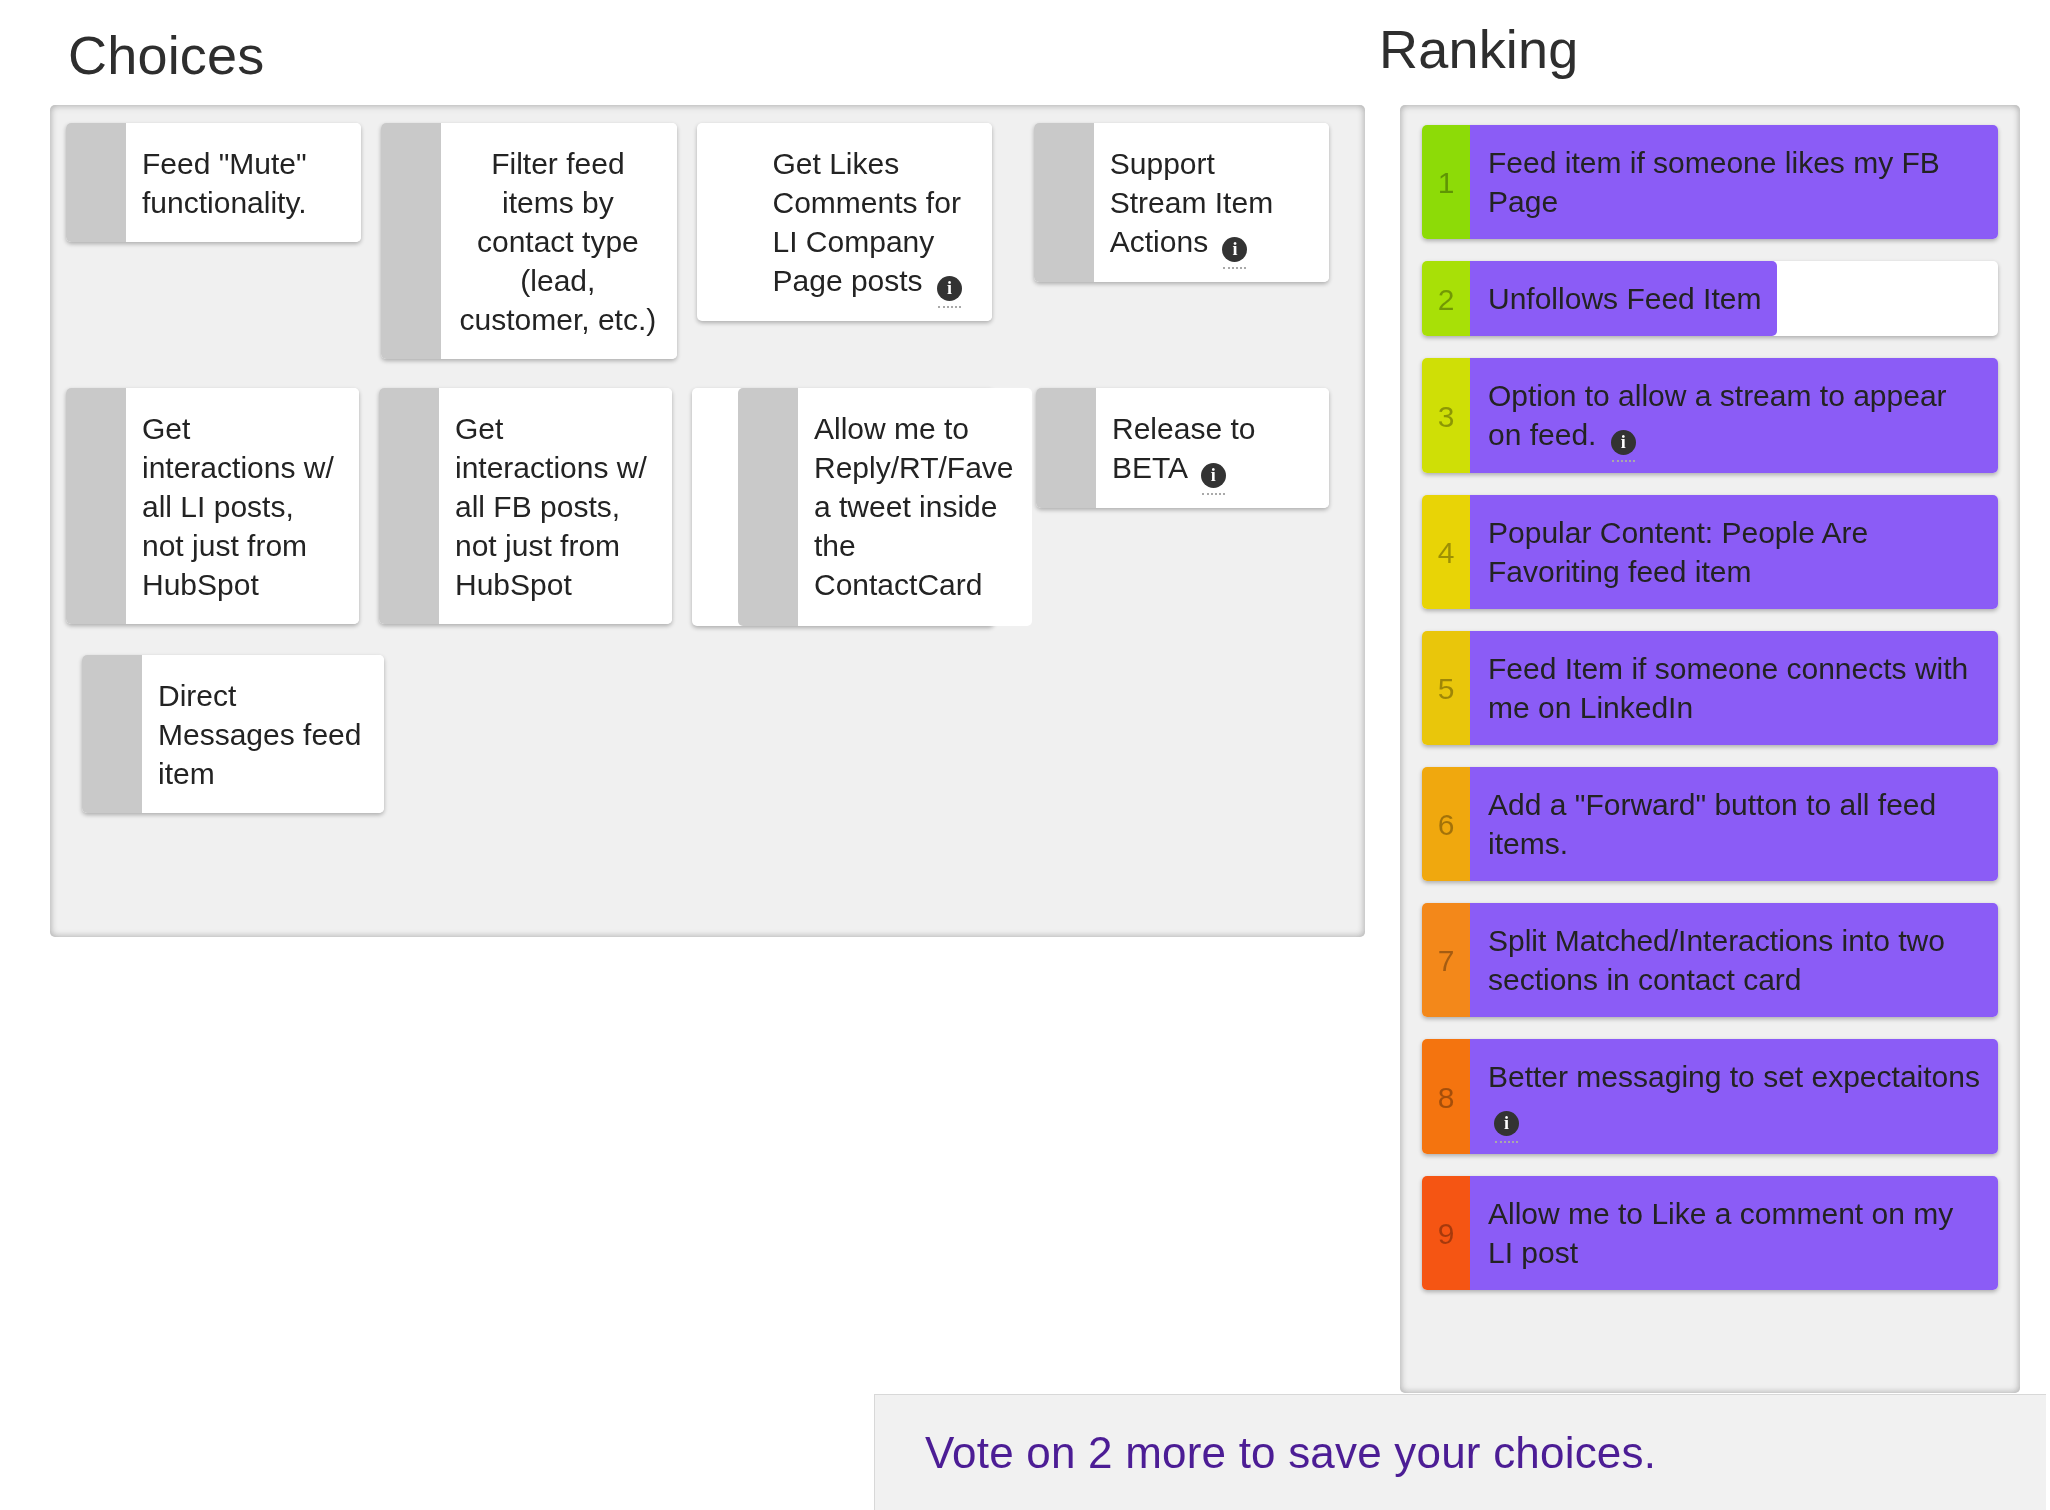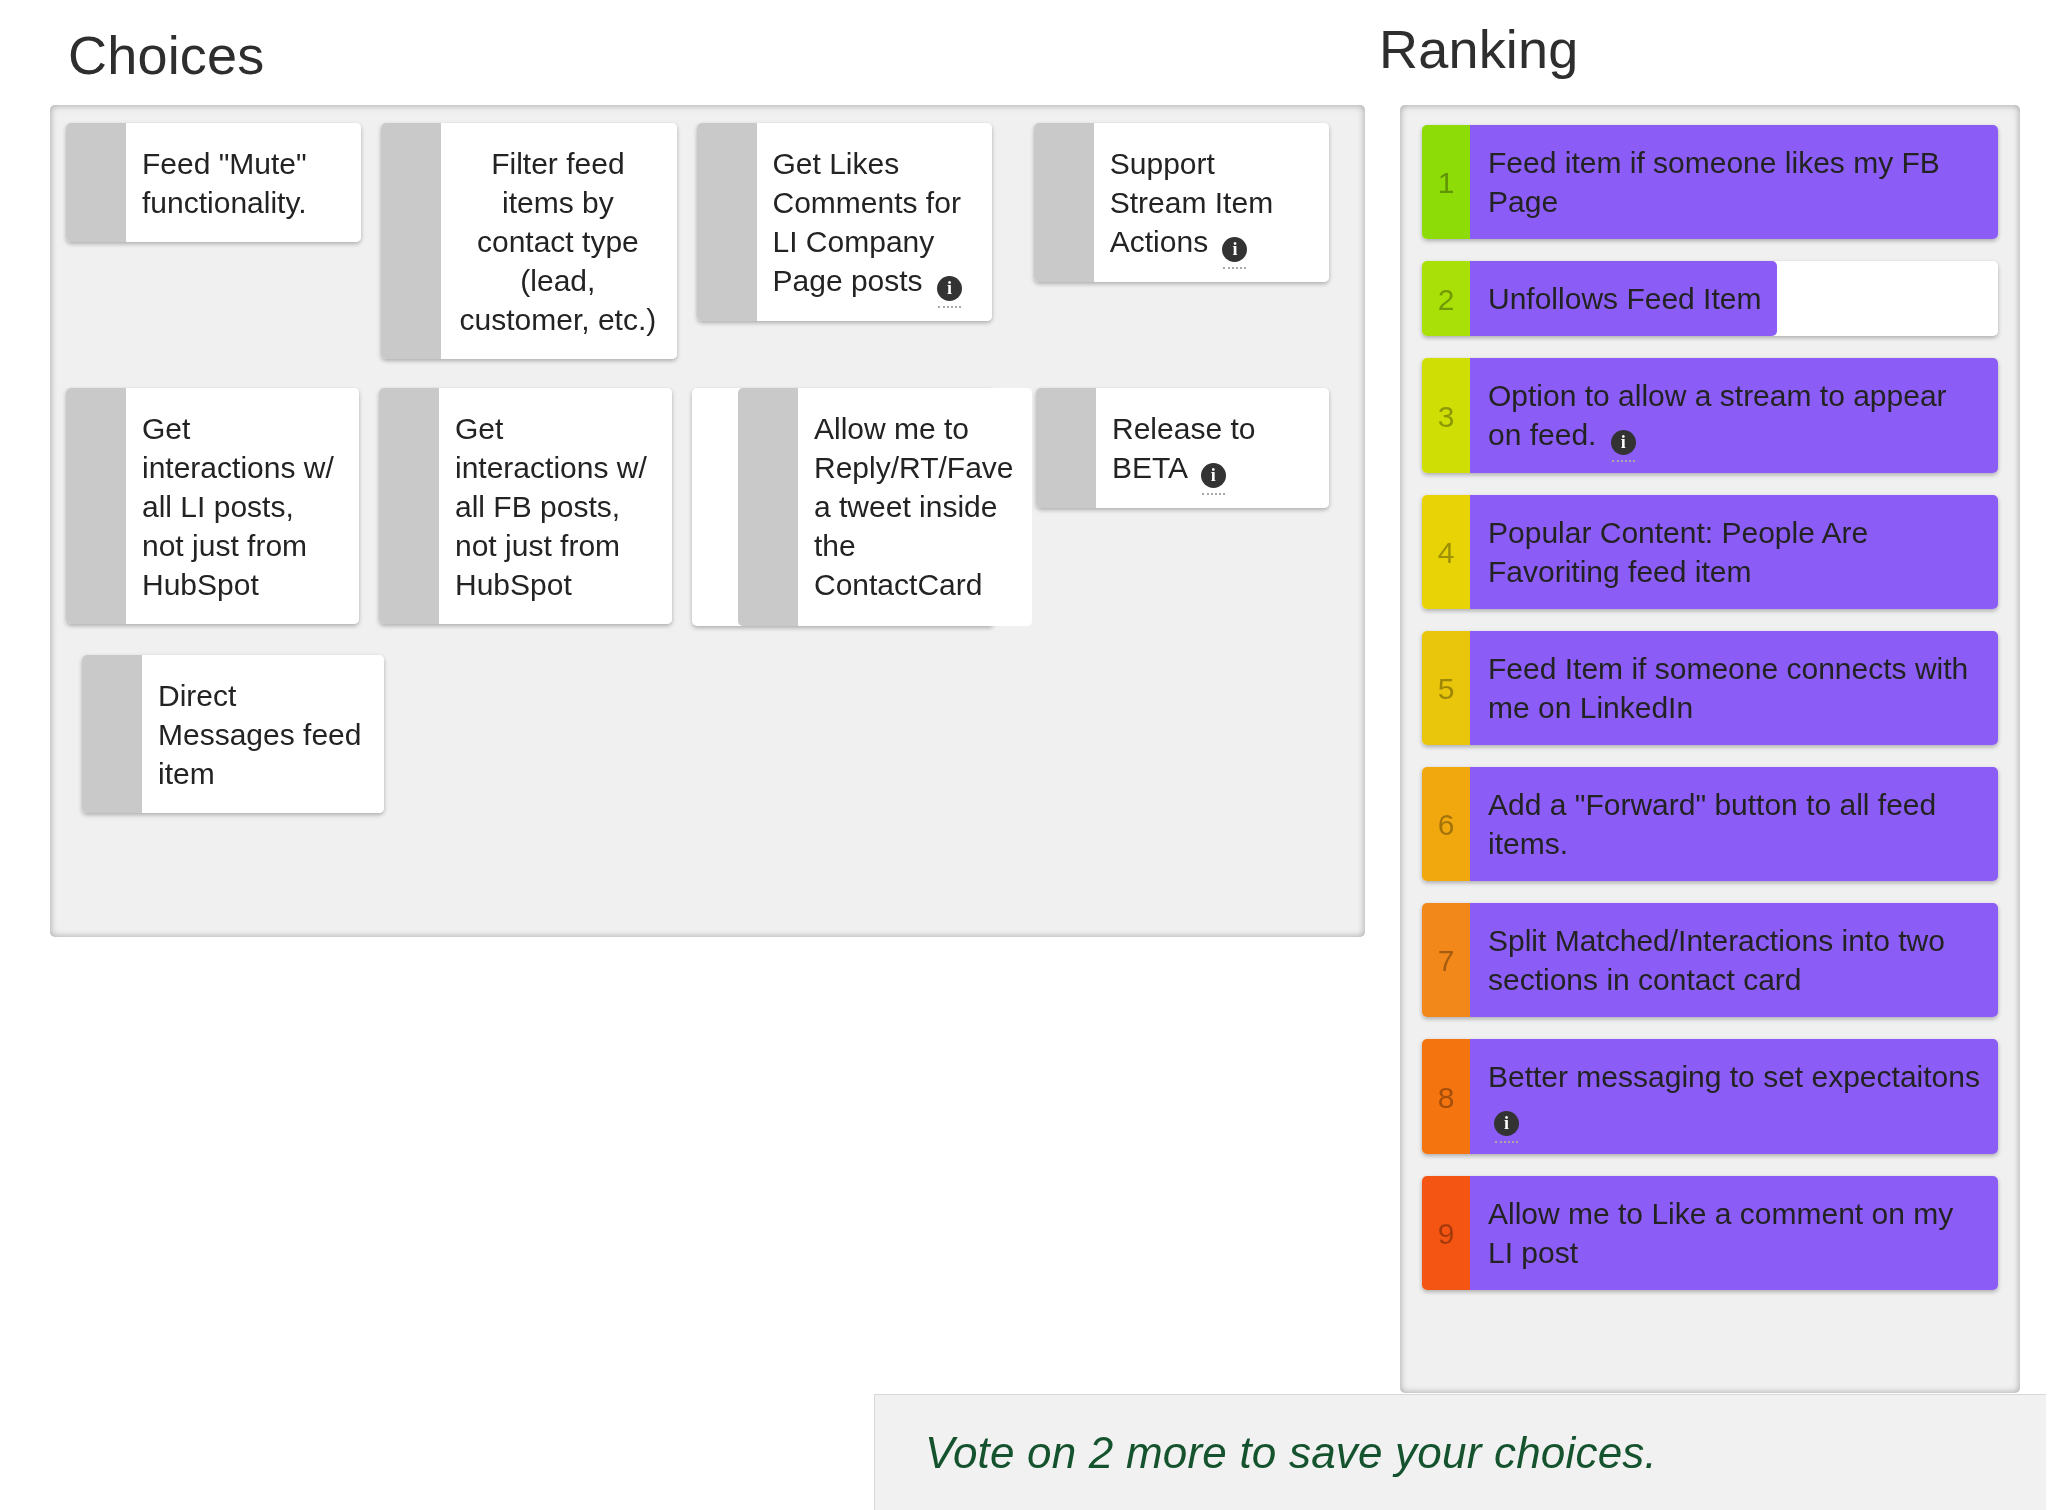--- a/index.html
+++ b/index.html
@@ -173,44 +173,43 @@
     background: #f1f1f1;
     border-top: 1px solid #d8d8d8;
     border-left: 1px solid #d8d8d8;
     display: flex;
     align-items: center;
     padding-left: 50px;
   }
   #footer-text {
     font-size: 44px;
     font-weight: 300;
-    color: #14532d;
+    color: #4c1d95;
     letter-spacing: 0.2px;
-    font-style: italic;
   }
 </style>
 </head>
 <body>
 
 <div class="page">
 
   <div class="section-title" id="choices-title">Choices</div>
 
   <div id="choices-panel">
     <div class="choice-rows" id="choice-rows">
         <div class="choice-row">
           <div class="choice-card" style="width: 302px; min-height: 110px;">
             <div class="handle"></div>
             <div class="body">Feed "Mute" functionality.</div>
           </div>
           <div class="choice-card" style="width: 302px; min-height: 188px; text-align: center;">
             <div class="handle"></div>
             <div class="body">Filter feed items by contact type (lead, customer, etc.)</div>
           </div>
-          <div class="choice-card" style="width: 302px; min-height: 188px;">
+          <div class="choice-card" style="width: 302px; min-height: 188px; align-items: flex-end;">
             <div class="handle"></div>
             <div class="body">Get Likes Comments for LI Company Page posts <span class="info-icon">i</span></div>
           </div>
           <div class="choice-card" style="width: 302px; min-height: 110px; margin-left: 22px;">
             <div class="handle"></div>
             <div class="body">Support Stream Item Actions <span class="info-icon">i</span></div>
           </div>
         </div>
         <div class="choice-row">
           <div class="choice-card" style="width: 302px; min-height: 188px;">

